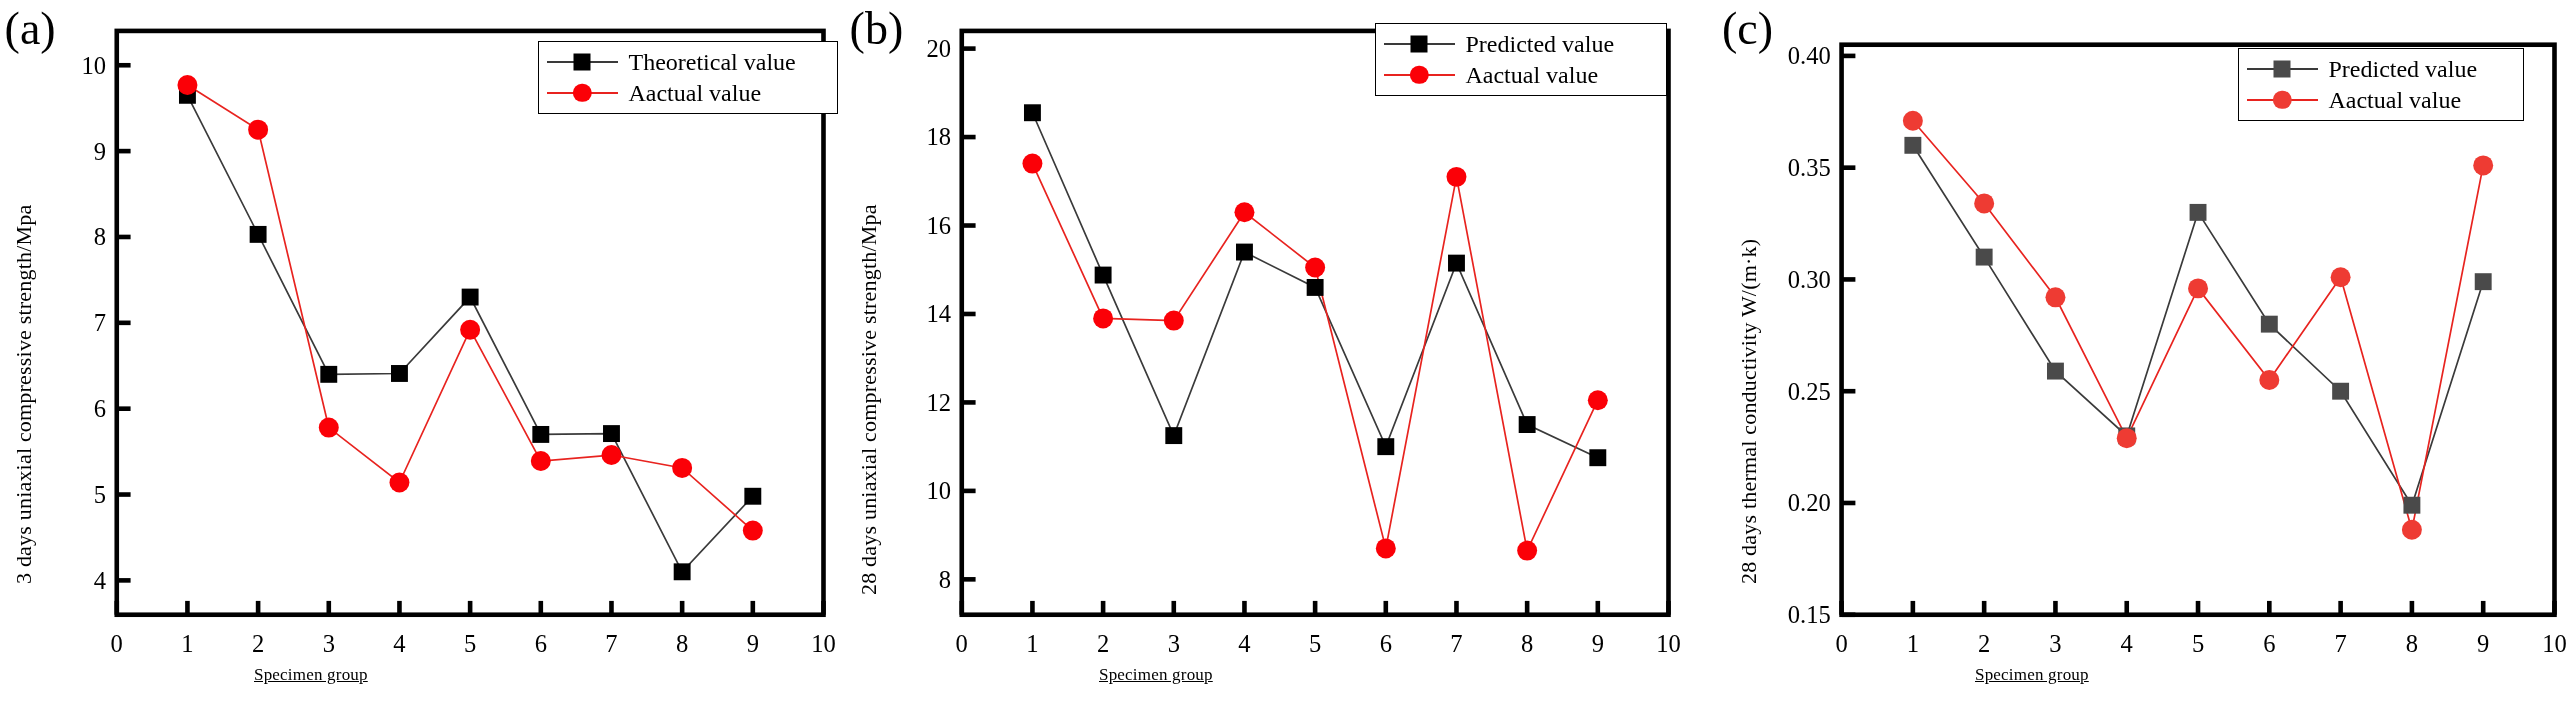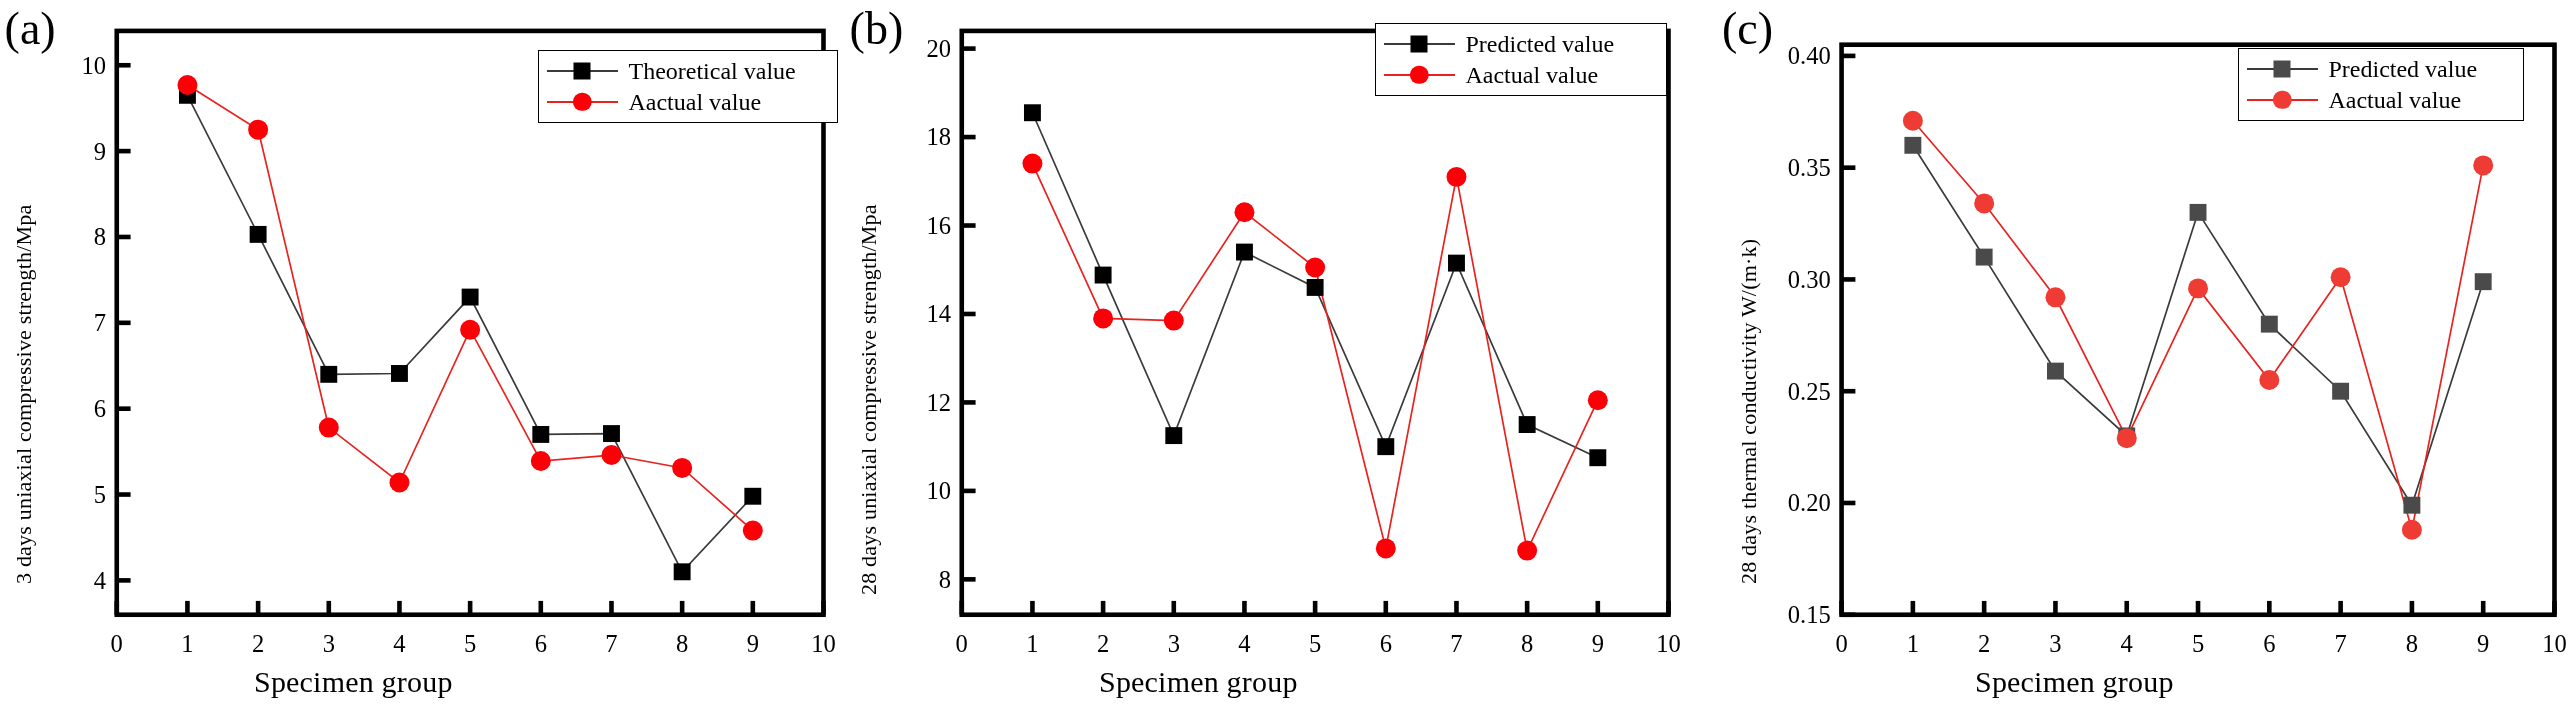--- a/index.html
+++ b/index.html
@@ -8,21 +8,21 @@
   .figure{position:relative;width:2576px;height:724px;background:#fff;}
   .panel{position:absolute;top:0;height:724px;}
   #panel-a{left:0;width:845px;}
   #panel-b{left:845px;width:845px;}
   #panel-c{left:1691px;width:885px;}
 
   .panel-tag{position:absolute;font-size:46px;line-height:1;letter-spacing:0px;
              font-family:"Liberation Serif","DejaVu Serif",serif;}
   .ylabel{position:absolute;writing-mode:vertical-rl;transform:rotate(180deg);
           font-size:22px;white-space:nowrap;letter-spacing:0.2px;}
-  .xlabel{position:absolute;font-size:30px;white-space:nowrap;letter-spacing:0.2px;}
+  .xlabel{position:absolute;font-size:17px;white-space:nowrap;letter-spacing:0.2px;text-decoration:underline;}
   .plotsvg{position:absolute;left:0;top:0;}
   .legendbox{position:absolute;border:1.5px solid #000;background:#fff;
              padding:4.6px 10.8px 4.6px 7.7px;box-sizing:border-box;}
   .legrow{display:flex;align-items:center;height:31px;}
   .legline{position:relative;width:71px;height:1.5px;margin-right:10.8px;}
   .legline .ln{position:absolute;left:0;top:0;width:71px;height:1.2px;}
   .legline .mk{position:absolute;left:50%;top:50%;transform:translate(-50%,-50%);}
   .mk.sq{width:17px;height:17px;}
   .mk.ci{width:18.4px;height:18.4px;border-radius:50%;}
   .legtext{font-size:24px;white-space:nowrap;line-height:1;}
@@ -88,21 +88,21 @@
         <circle cx="244" cy="110.41176470588243" r="13" fill="#fb0007"></circle>
         <circle cx="336" cy="168.52941176470597" r="13" fill="#fb0007"></circle>
         <circle cx="428" cy="556.3529411764706" r="13" fill="#fb0007"></circle>
         <circle cx="520" cy="627.8823529411766" r="13" fill="#fb0007"></circle>
         <circle cx="612" cy="428.9411764705883" r="13" fill="#fb0007"></circle>
         <circle cx="704" cy="599.9411764705883" r="13" fill="#fb0007"></circle>
         <circle cx="796" cy="592.1176470588235" r="13" fill="#fb0007"></circle>
         <circle cx="888" cy="608.8823529411766" r="13" fill="#fb0007"></circle>
         <circle cx="980" cy="690.4705882352941" r="13" fill="#fb0007"></circle>
       </svg>
-    <div class="legendbox" id="leg-a" style="left:538px;top:50px;width:300px;">
+    <div class="legendbox" id="leg-a" style="left:538px;top:41px;width:300px;">
       <div class="legrow">
         <span class="legline">
           <span class="ln" style="background:#3a3a3a;"></span>
           <span class="mk sq" style="background:#000000;"></span>
         </span>
         <span class="legtext">Theoretical value</span>
       </div>
       <div class="legrow">
         <span class="legline">
           <span class="ln" style="background:#e8231f;"></span>

